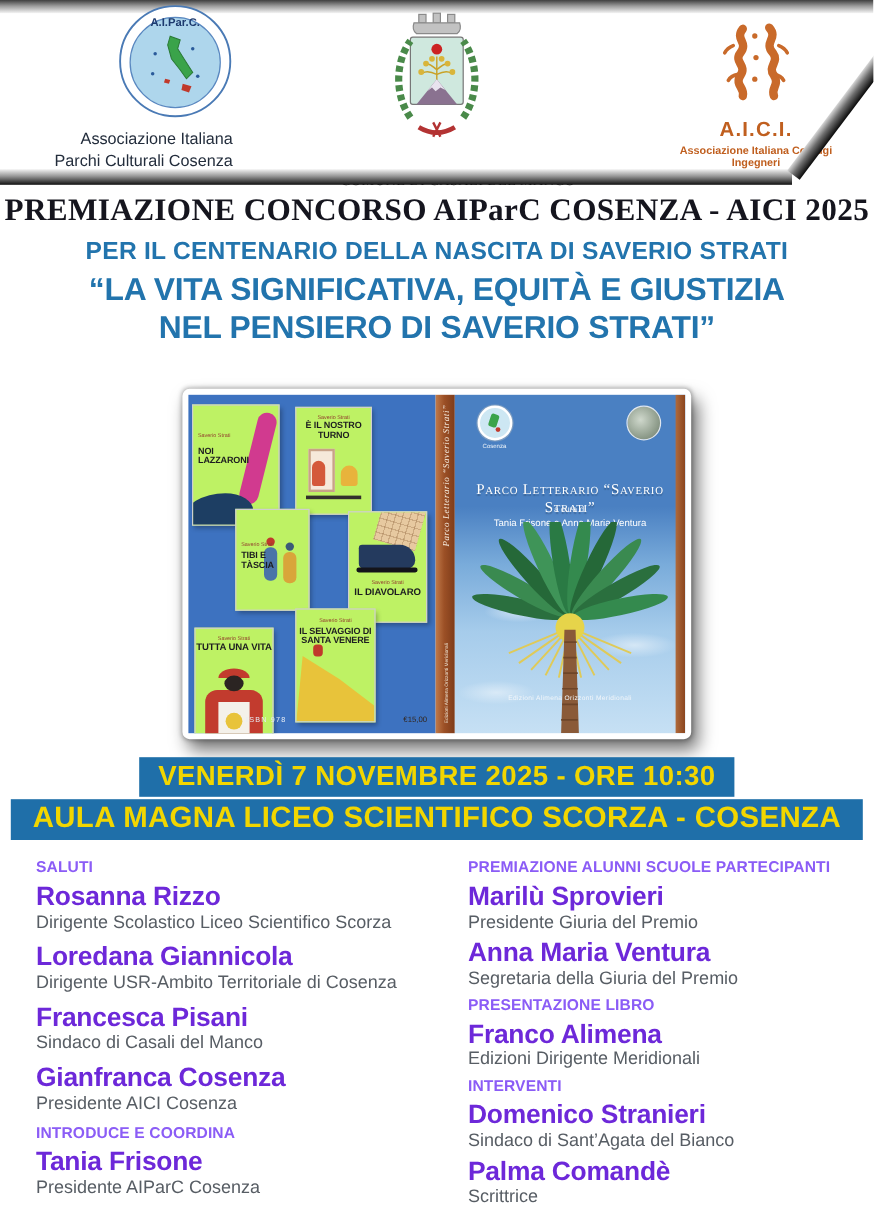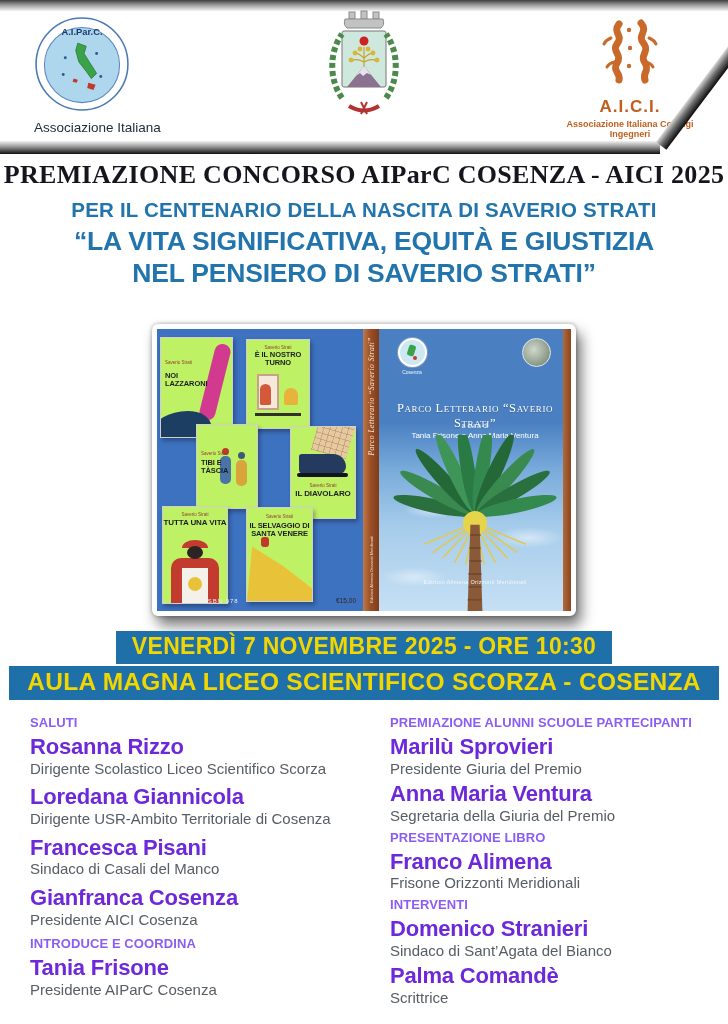--- a/index.html
+++ b/index.html
@@ -9,21 +9,21 @@
   
   .topbar{position:absolute;top:0;left:0;width:728px;height:11px;
           background:linear-gradient(180deg,#3f3f3f 0%,#9a9a9a 45%,#f4f4f4 100%);}
   .sep{position:absolute;top:141px;left:0;width:660px;height:13px;
        background:linear-gradient(180deg,#f2f2f2 0%,#969696 45%,#101010 100%);}
   .diag{position:absolute;top:142px;left:656px;width:140px;height:13px;
         transform-origin:0 0;transform:rotate(-53deg);
         background:linear-gradient(180deg,#d8d8d8 0%,#6d6d6d 45%,#0a0a0a 100%);}
 
   
-  .logo-aiparc{position:absolute;top:16px;left:34px;width:160px;text-align:left;}
+  .logo-aiparc{position:absolute;top:3px;left:34px;width:160px;text-align:right;}
   .logo-aiparc .cap{margin-top:3px;font-size:13.5px;color:#232d3c;line-height:1.3;}
   .logo-comune{position:absolute;top:10px;left:284px;width:160px;text-align:center;}
   .logo-comune .cap{margin-top:12px;font-family:"Liberation Serif",serif;font-size:12px;
                     letter-spacing:.3px;color:#181818;white-space:nowrap;}
   .logo-aici{position:absolute;top:18px;left:548px;width:164px;text-align:center;}
   .aici-acronym{font-size:17px;font-weight:bold;color:#c05f1f;letter-spacing:1px;margin-top:1px;}
   .logo-aici .cap1{font-size:9px;font-weight:bold;color:#c05f1f;margin-top:2px;}
   .logo-aici .cap2{font-size:8.5px;font-weight:bold;color:#c05f1f;}
 
   
@@ -37,21 +37,21 @@
   .book{position:absolute;top:324px;left:152px;width:424px;height:292px;display:flex;
         border:5px solid #fff;border-radius:6px;box-sizing:border-box;background:#fff;
         box-shadow:5px 9px 14px rgba(0,0,0,.55),0 0 4px rgba(0,0,0,.35);}
   .back-panel{position:relative;width:206px;background:#3d72c0;overflow:hidden;}
   .mcover{position:absolute;background:#bef264;border:1px solid #cfcfcf;overflow:hidden;
           box-shadow:2px 3px 4px rgba(0,0,0,.3);}
   .c0{left:3px;top:8px;width:71px;height:99px;}
   .c1{left:89px;top:10px;width:62px;height:88px;}
   .c2{left:39px;top:95px;width:60px;height:83px;}
   .c3{left:133px;top:97px;width:64px;height:91px;}
-  .c4{left:5px;top:177px;width:64px;height:96px;}
+  .c4{left:5px;top:194px;width:64px;height:96px;}
   .c5{left:89px;top:178px;width:65px;height:93px;}
   .mc-author{position:absolute;font-size:4.5px;color:#93402e;}
   .mc-title{position:absolute;font-weight:bold;color:#1d1d20;line-height:1.08;letter-spacing:-.1px;}
   .c0 .mc-author{left:4px;top:22px;}
   .c0 .mc-title{left:4px;top:34px;width:44px;text-align:left;font-size:7.5px;}
   .c1 .mc-author{top:5px;width:100%;text-align:center;}
   .c1 .mc-title{top:11px;width:100%;text-align:center;font-size:7.5px;}
   .c2 .mc-author{left:4px;top:26px;}
   .c2 .mc-title{left:4px;top:34px;width:26px;font-size:7.5px;}
   .c3 .mc-author{top:56px;width:100%;text-align:center;}
@@ -380,21 +380,21 @@
         </div>
         <div class="person">
           <div class="pname">Anna Maria Ventura</div>
           <div class="prole">Segretaria della Giuria del Premio</div>
         </div>
       </div>
       <div class="group">
         <div class="ph">PRESENTAZIONE LIBRO</div>
         <div class="person">
           <div class="pname">Franco Alimena</div>
-          <div class="prole">Frisone Orizzonti Meridionali</div>
+          <div class="prole">Edizioni Dirigente Meridionali</div>
         </div>
       </div>
       <div class="group">
         <div class="ph">INTERVENTI</div>
         <div class="person">
           <div class="pname">Domenico Stranieri</div>
           <div class="prole">Sindaco di Sant’Agata del Bianco</div>
         </div>
         <div class="person">
           <div class="pname">Palma Comandè</div>

